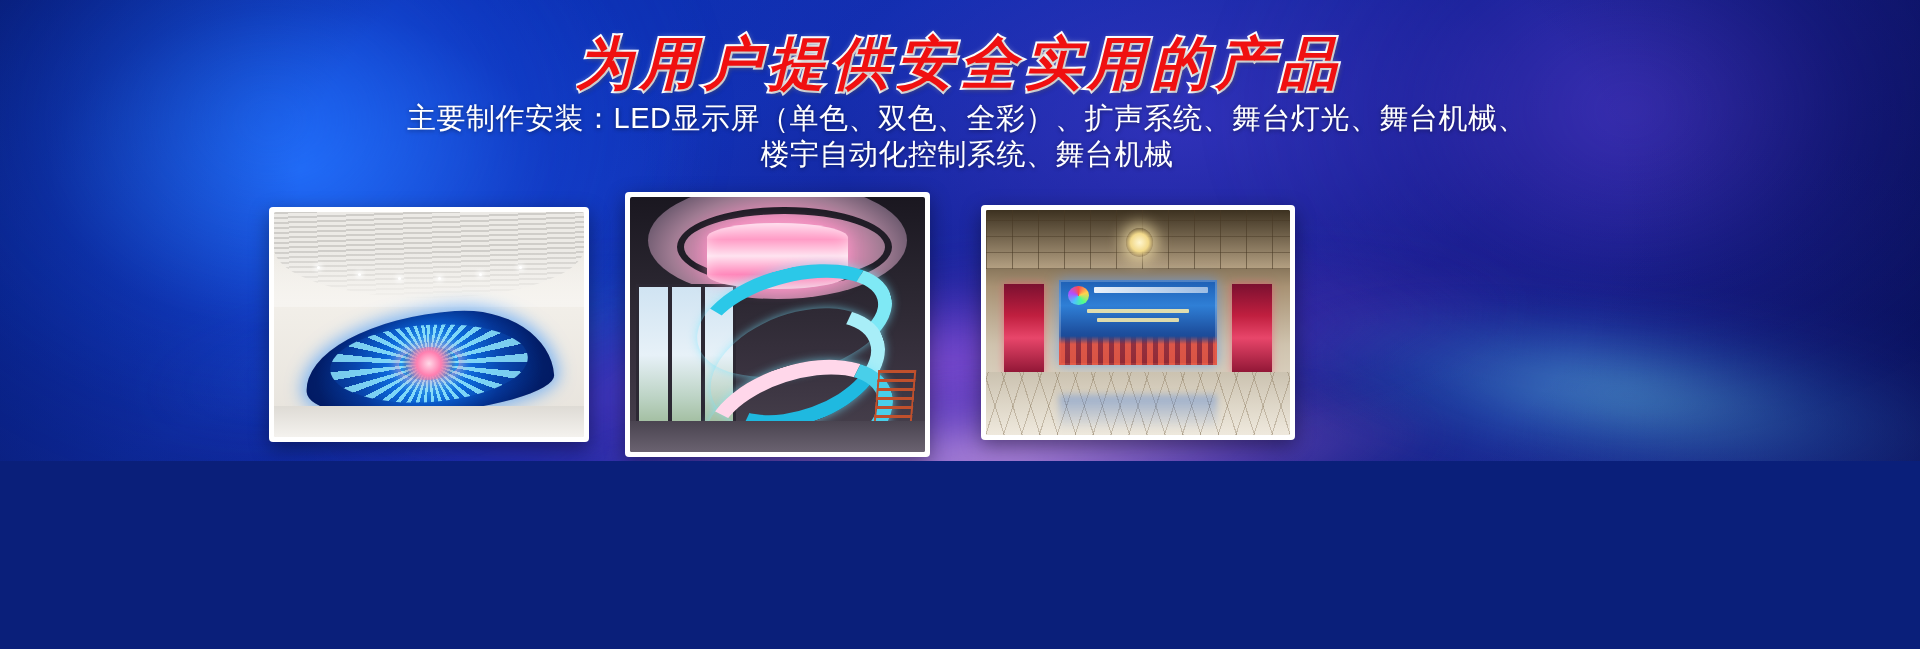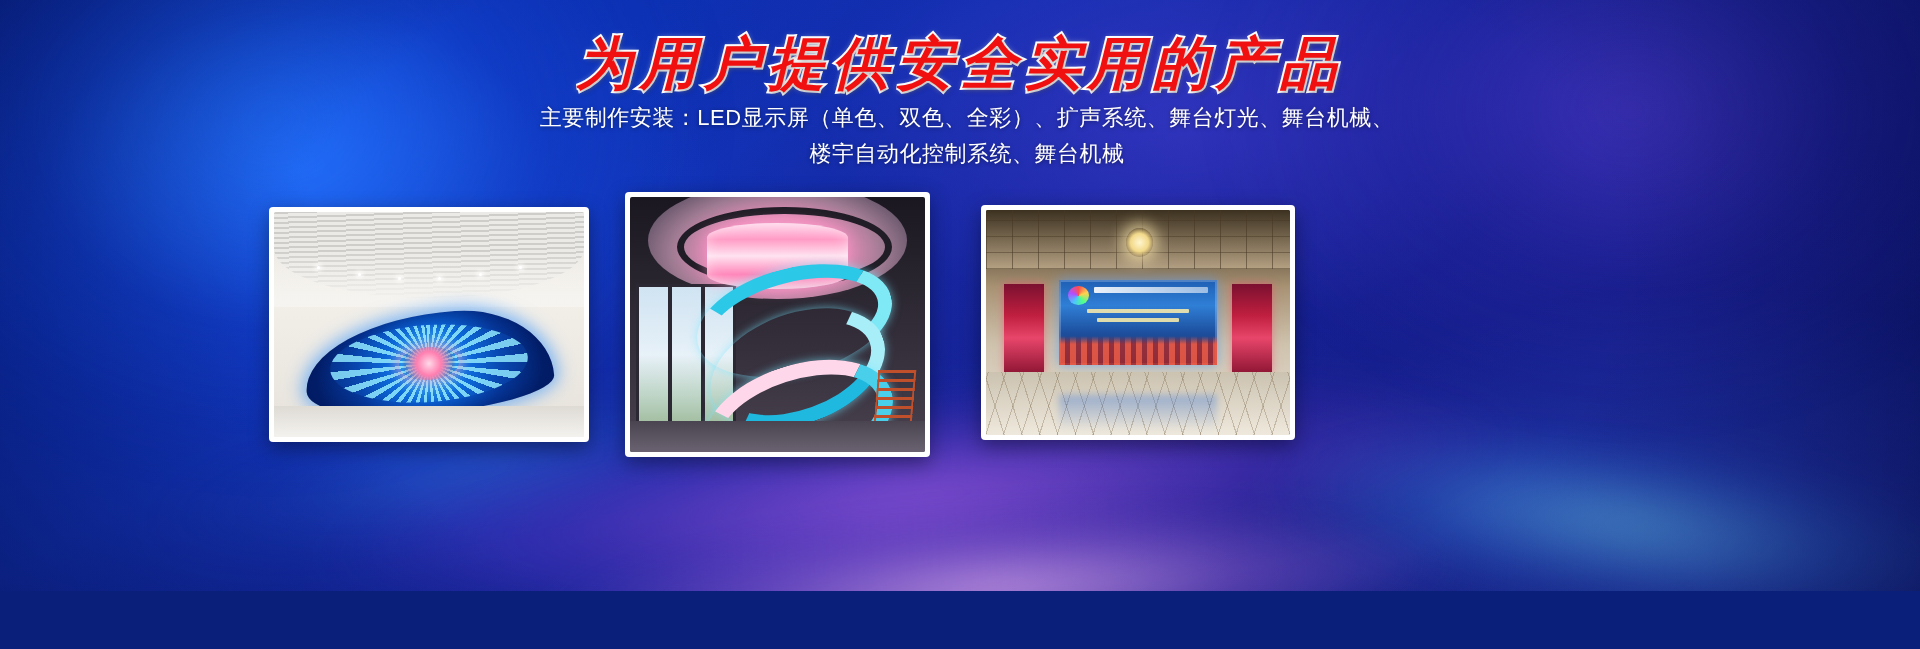--- a/index.html
+++ b/index.html
@@ -1,21 +1,21 @@
 <!DOCTYPE html>
 <html><head>
 <meta charset="utf-8">
 <style>
   html,body{margin:0;padding:0;}
   body{
     width:1920px;height:649px;overflow:hidden;
     font-family:"Liberation Sans","DejaVu Sans",sans-serif;
     background:#0a1f7a;
   }
-  .banner{position:relative;width:1920px;height:591px;overflow:hidden;
+  .banner{position:relative;width:1920px;height:461px;overflow:hidden;
     background:
       radial-gradient(ellipse 560px 360px at 300px 170px, rgba(40,120,255,.85) 0%, rgba(20,70,210,.35) 45%, rgba(10,35,150,0) 72%),
       radial-gradient(ellipse 700px 420px at 1180px 120px, rgba(70,60,210,.55) 0%, rgba(30,30,150,.2) 50%, rgba(10,20,110,0) 78%),
       radial-gradient(ellipse 900px 520px at 1700px 560px, rgba(60,90,235,.5) 0%, rgba(25,40,160,.18) 52%, rgba(8,18,100,0) 80%),
       linear-gradient(150deg, #0a2a9e 0%, #0b2fb0 18%, #1133b7 34%, #15259b 52%, #131c86 70%, #0d1670 86%, #0a1160 100%);
   }
   
   .vignette{position:absolute;inset:0;
     background:
       radial-gradient(ellipse 1200px 700px at 50% 45%, rgba(0,0,0,0) 55%, rgba(3,8,58,.55) 100%);
@@ -52,21 +52,21 @@
     filter:blur(2px);transform:rotate(4deg);}
 
   .title{position:absolute;left:0;right:0;top:26px;text-align:center;
     font-family:"DejaVu Serif","Liberation Serif",serif;
     font-size:57px;font-weight:bold;font-style:italic;letter-spacing:7px;
     color:#f01010;
     -webkit-text-stroke:4px #ffffff;paint-order:stroke fill;
     text-shadow:0 0 6px rgba(255,255,255,.55), 2px 3px 5px rgba(0,0,0,.35);
     white-space:nowrap;}
   .subtitle{position:absolute;left:14px;right:0;top:100px;text-align:center;
-    color:#ffffff;font-size:22px;line-height:36px;letter-spacing:.5px;
+    color:#ffffff;font-size:29px;line-height:36px;letter-spacing:.5px;
     text-shadow:0 1px 4px rgba(0,0,0,.45);}
   .subtitle div{white-space:nowrap;}
 
   .gallery{position:absolute;left:0;top:190px;width:1920px;height:280px;}
   .card{position:absolute;background:#ffffff;border-radius:4px;
     box-shadow:0 6px 20px rgba(0,0,0,.40);overflow:hidden;padding:5px;box-sizing:border-box;}
   .shot{width:100%;height:100%;position:relative;overflow:hidden;border-radius:2px;}
   #card-1{left:269px;top:17px;width:320px;height:235px;}
   #card-2{left:625px;top:2px;width:305px;height:265px;}
   #card-3{left:981px;top:15px;width:314px;height:235px;}

